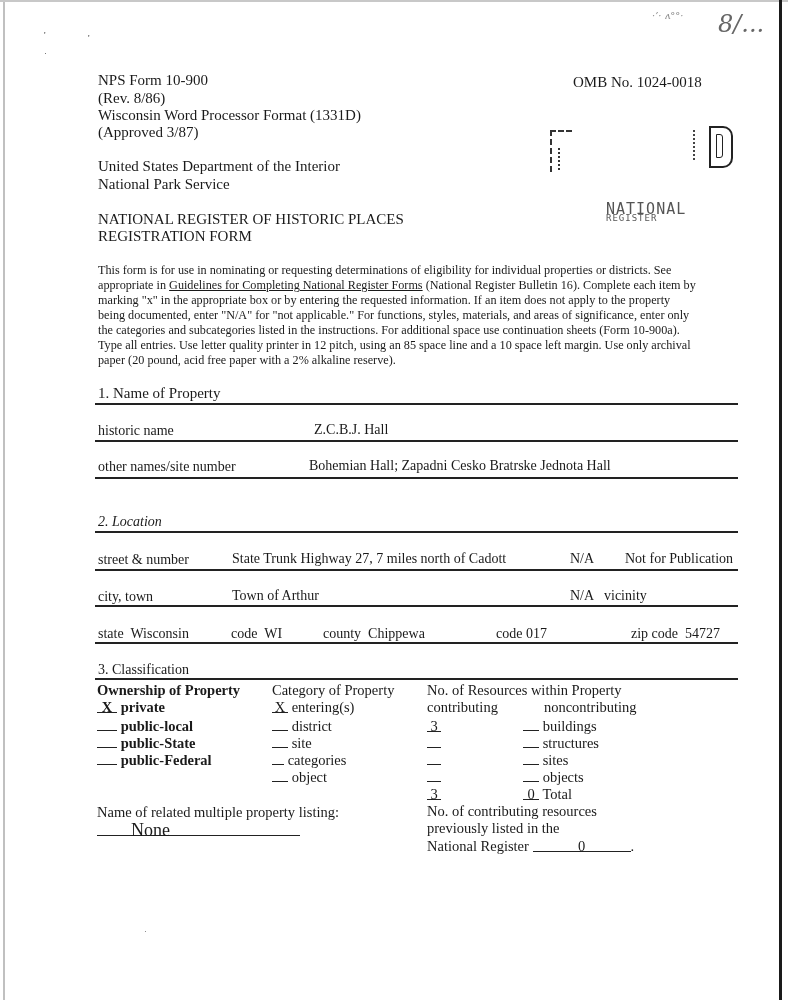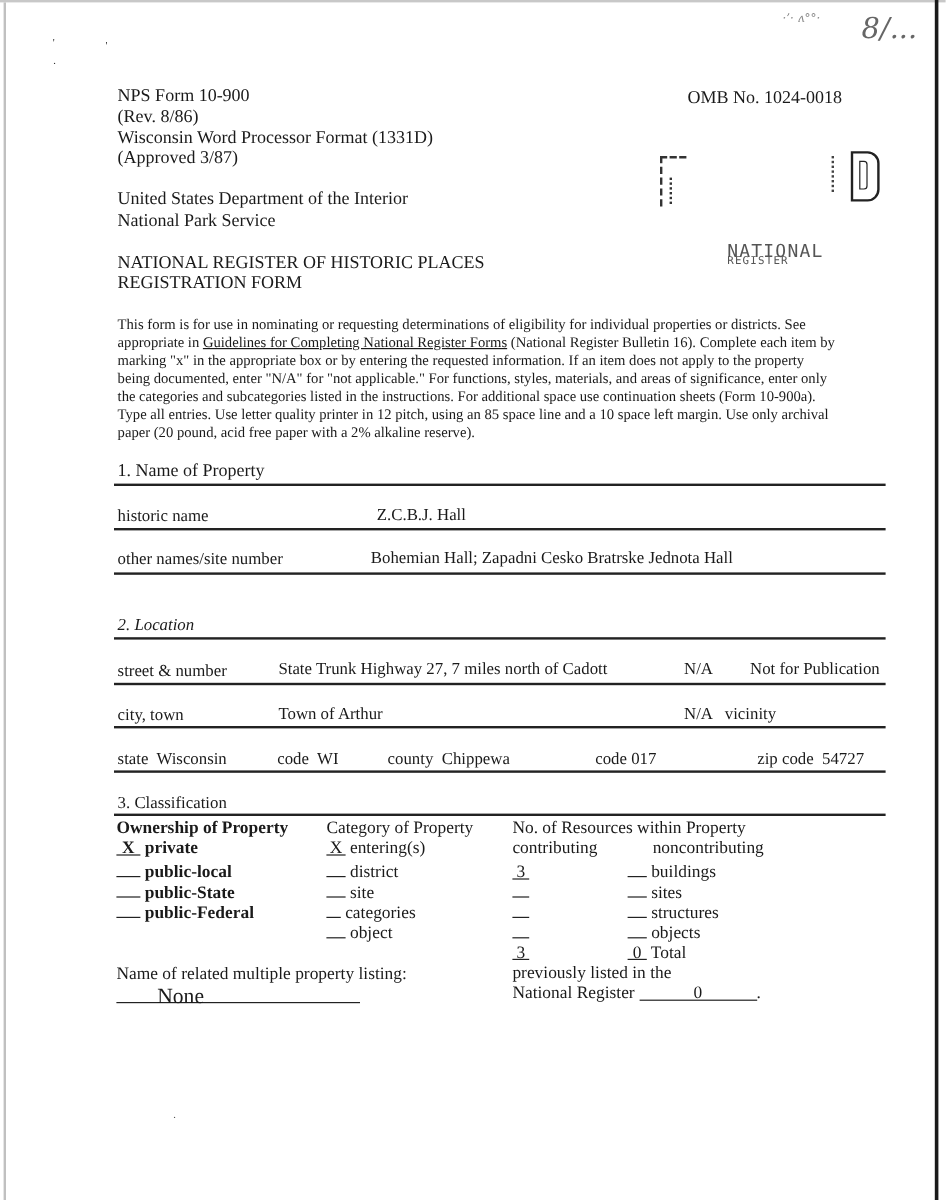--- a/index.html
+++ b/index.html
@@ -131,24 +131,25 @@
   <div><span class="blank" style="width:16px;"></span> <span>district</span></div>
   <div><span class="blank" style="width:16px;"></span> <span>site</span></div>
   <div><span class="blank" style="width:12px;"></span> <span>categories</span></div>
   <div><span class="blank" style="width:16px;"></span> <span>object</span></div>
 </div>
 
 <div class="col" style="left:427px;top:682px;">
   <div>No. of Resources within Property</div>
   <div><span>contributing</span><span style="display:inline-block;width:46px;"></span><span>noncontributing</span></div>
   <div><span class="blank" style="width:14px;">3</span><span style="display:inline-block;width:82px;"></span><span class="blank" style="width:16px;"></span> <span>buildings</span></div>
+  <div><span class="blank" style="width:14px;"></span><span style="display:inline-block;width:82px;"></span><span class="blank" style="width:16px;"></span> <span>structures</span></div>
   <div><span class="blank" style="width:14px;"></span><span style="display:inline-block;width:82px;"></span><span class="blank" style="width:16px;"></span> <span>sites</span></div>
-  <div><span class="blank" style="width:14px;"></span><span style="display:inline-block;width:82px;"></span><span class="blank" style="width:16px;"></span> <span>structures</span></div>
   <div><span class="blank" style="width:14px;"></span><span style="display:inline-block;width:82px;"></span><span class="blank" style="width:16px;"></span> <span>objects</span></div>
   <div><span class="blank" style="width:14px;">3</span><span style="display:inline-block;width:82px;"></span><span class="blank" style="width:16px;">0</span> <span>Total</span></div>
+  <div>No. of contributing resources</div>
   <div>previously listed in the</div>
   <div><span>National Register</span> <span class="blank" style="width:98px;">0</span>.</div>
 </div>
 
 <div class="abs" style="left:97px;top:804px;font-size:14.5px;line-height:17px;">Name of related multiple property listing:</div>
 <div class="abs" style="left:97px;top:822px;font-size:18px;line-height:17px;">
   <span class="blank" style="width:203px;text-align:left;padding-left:0;"><span style="padding-left:34px;">None</span></span>
 </div>
 
 <div class="marks" style="left:144px;top:926px;color:#555;">·</div>

